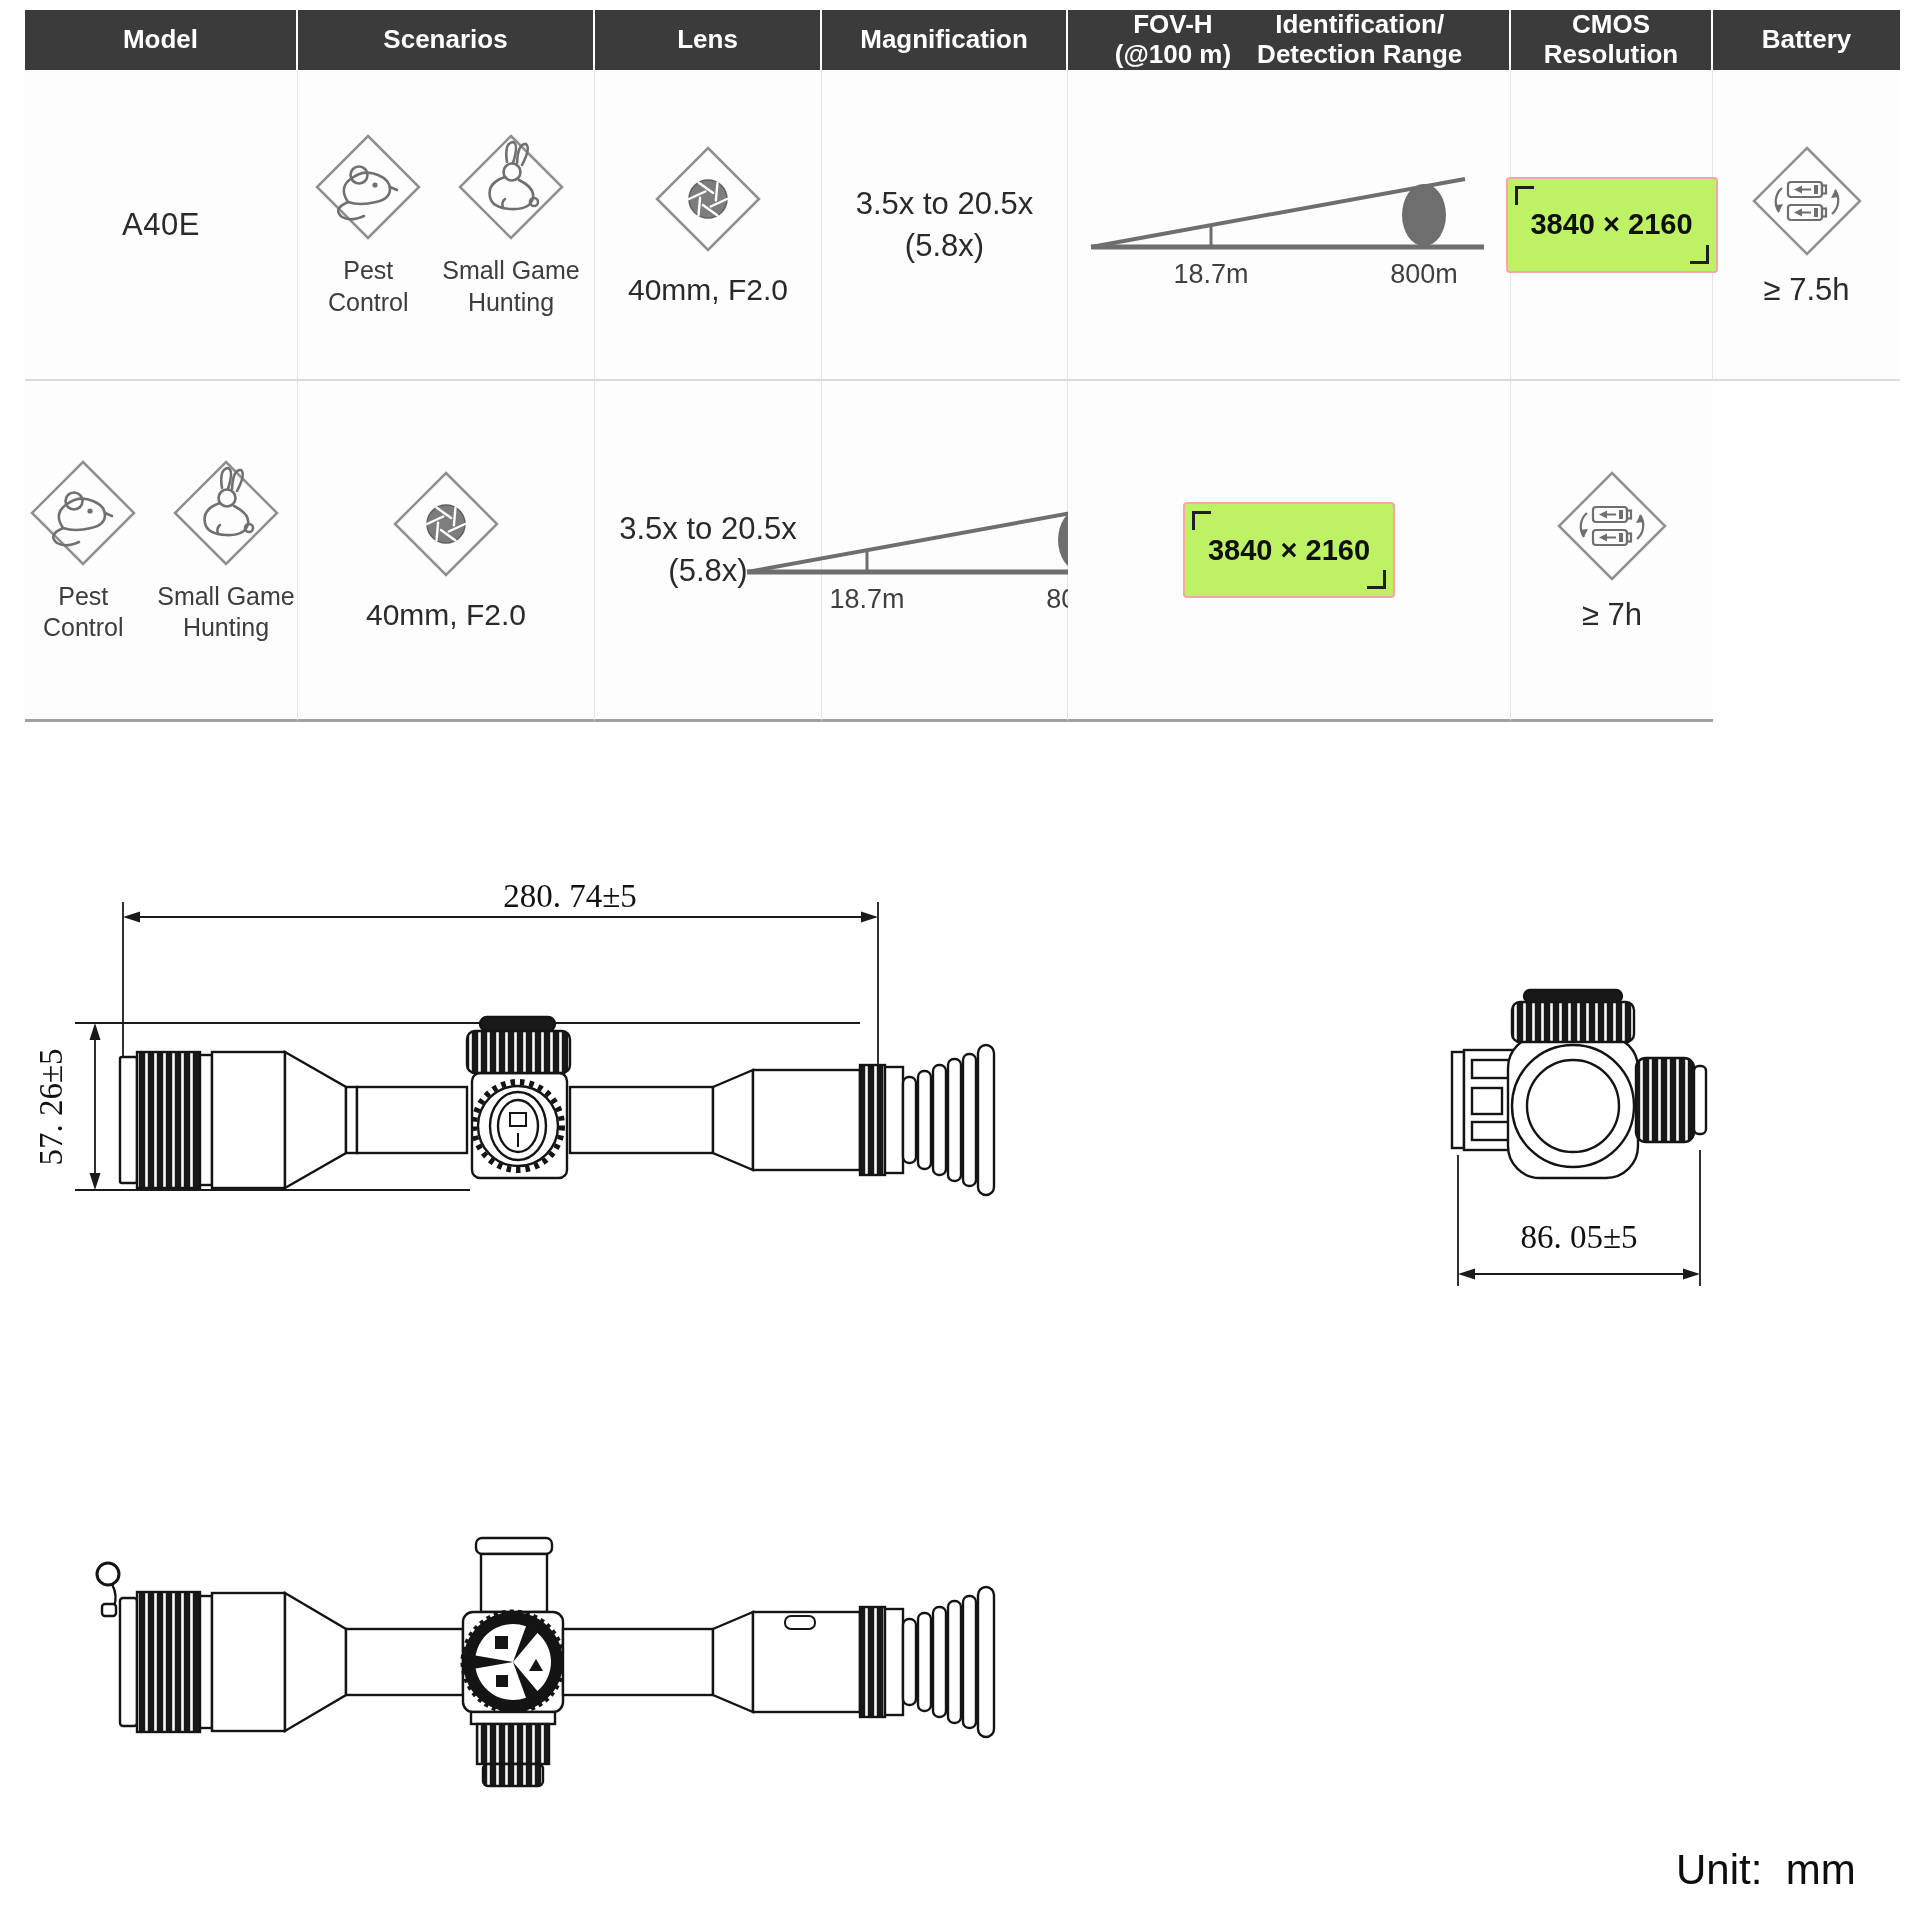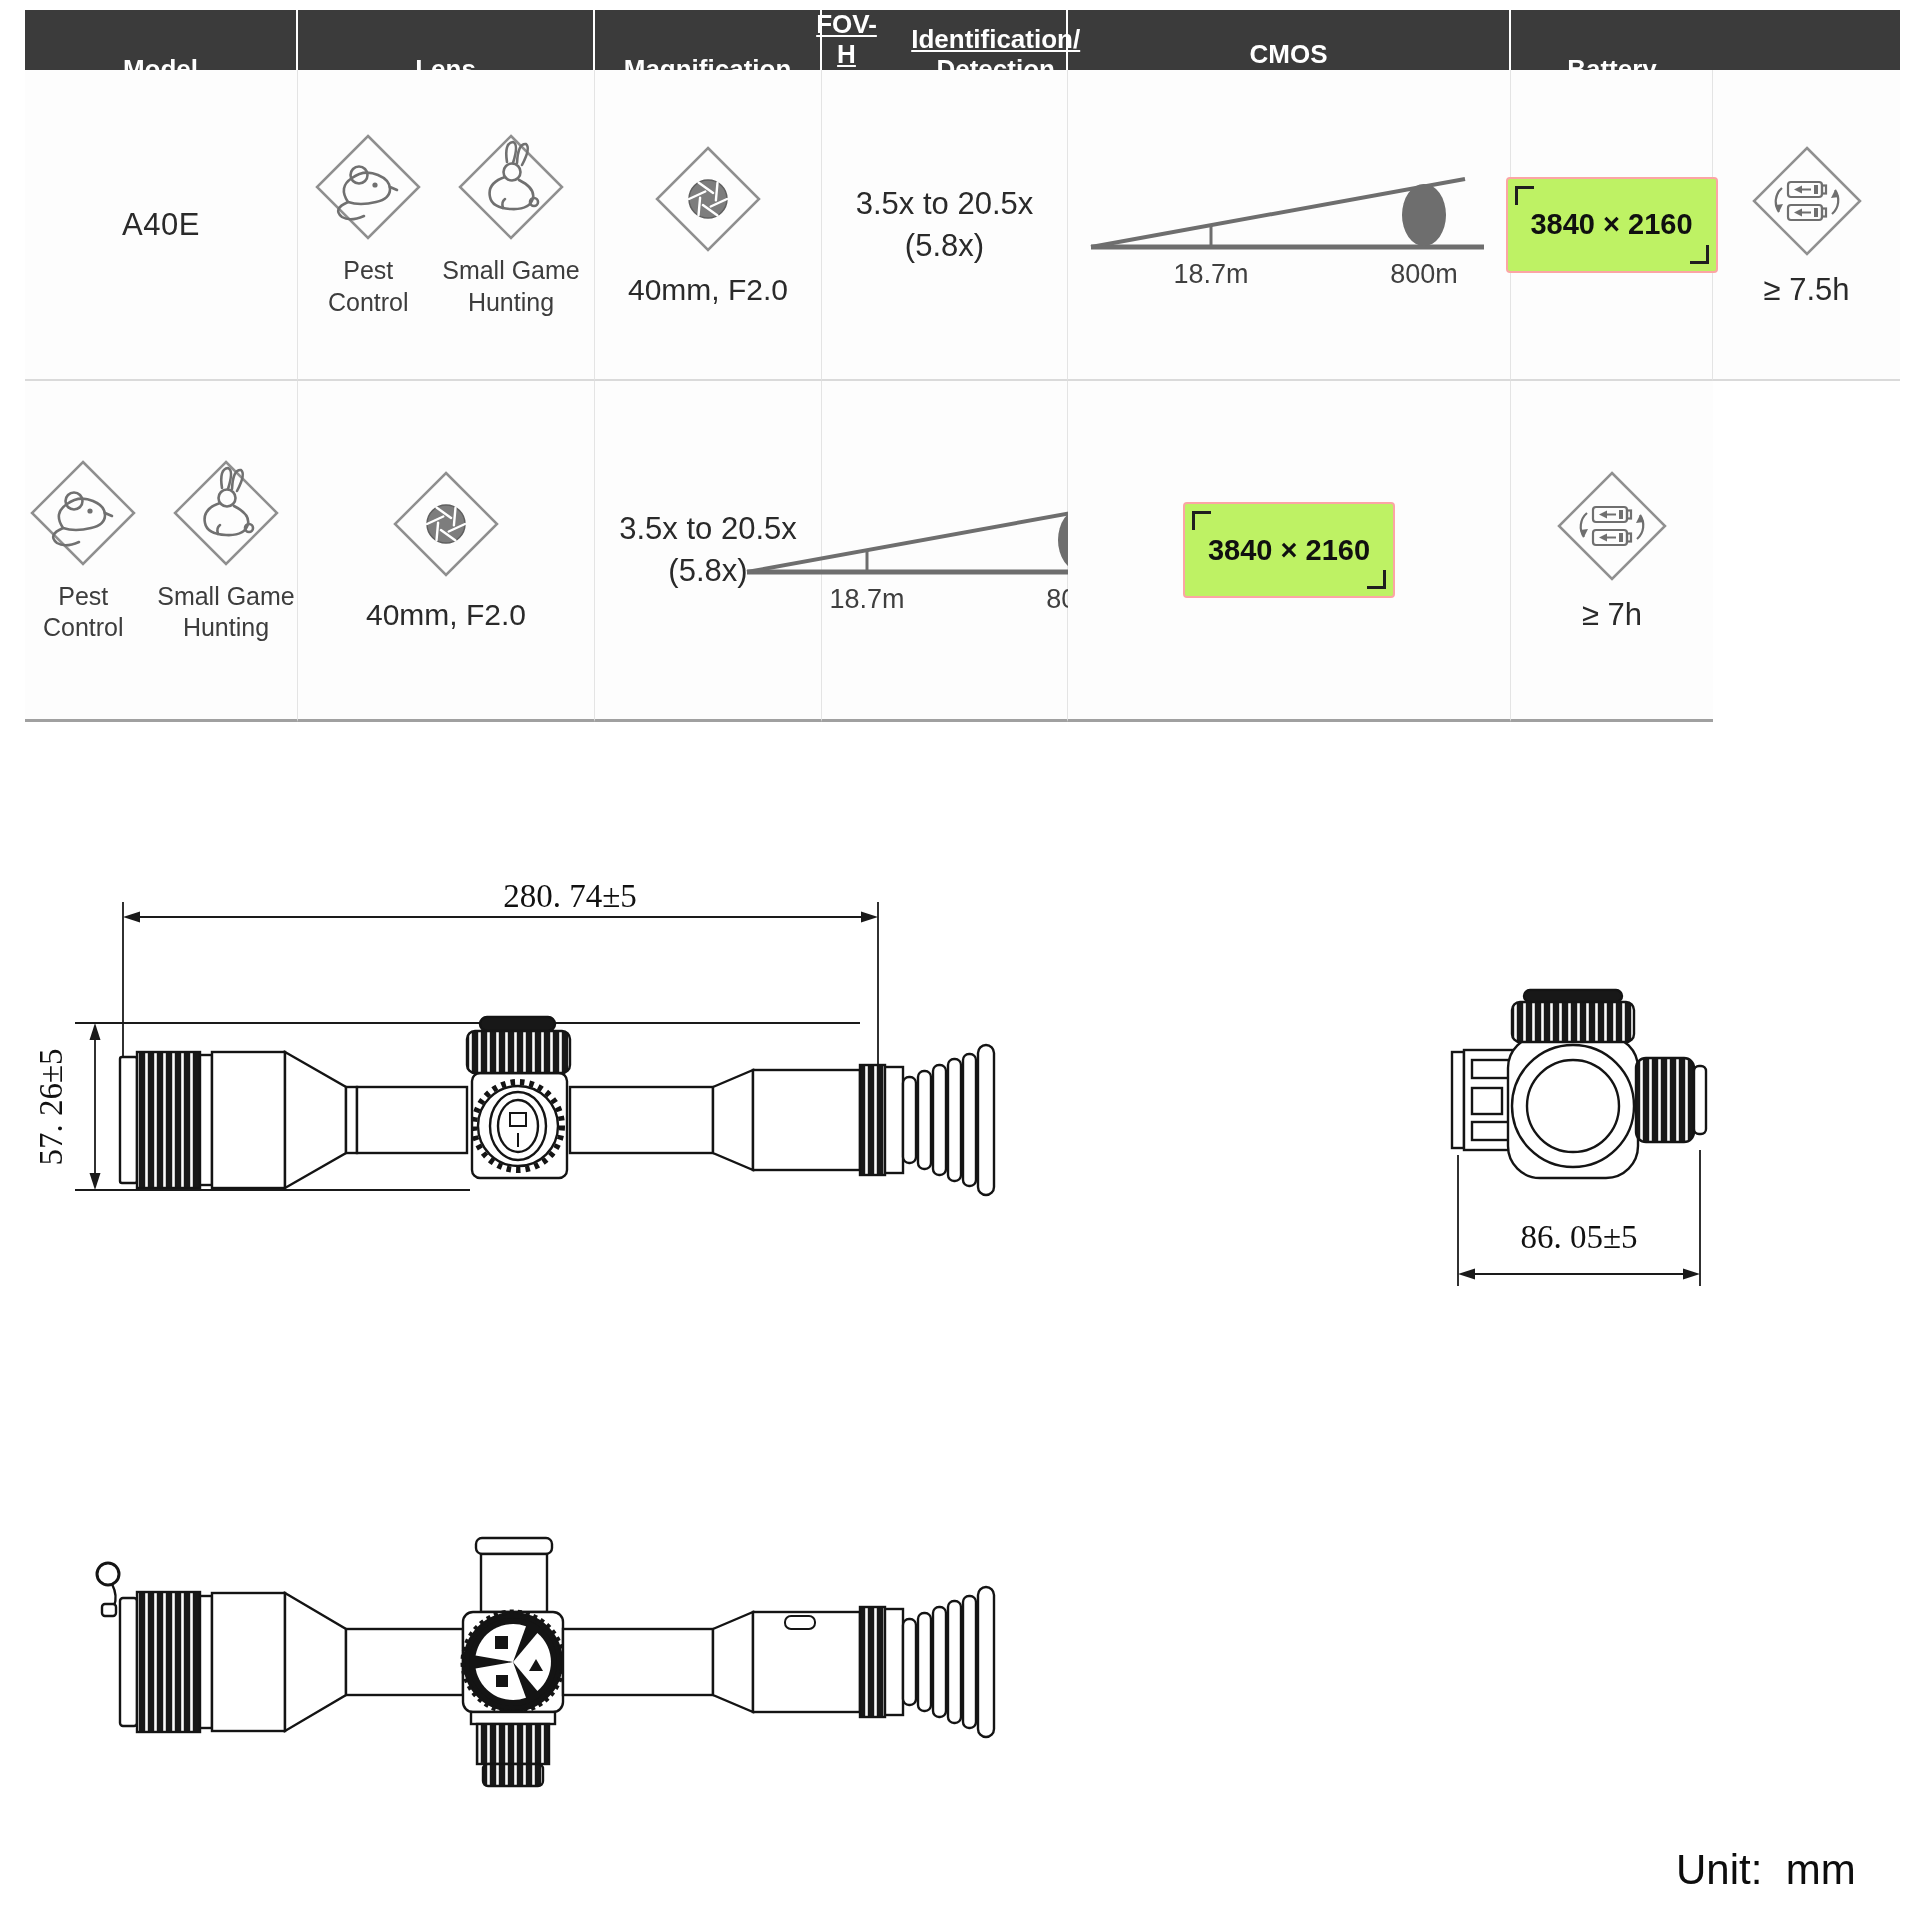--- a/index.html
+++ b/index.html
@@ -7,21 +7,21 @@
         font-family:"Liberation Sans",sans-serif;color:#2a2a2a;overflow:hidden;}
 
   
   .spec-table{position:absolute;left:25px;top:10px;width:1875px;}
   .thead,.trow{display:grid;grid-template-columns:273px 297px 227px 246px 443px 202px 187px;}
   .thead{height:60px;background:#3b3b3b;}
   .th{display:flex;align-items:center;justify-content:center;color:#ffffff;font-weight:bold;
       font-size:26px;line-height:1.15;text-align:center;border-right:2px solid #ffffff;
       white-space:pre-line;}
   .th:last-child{border-right:none;}
-  .th-fov{gap:26px;text-decoration:underline;}
+  .th-fov{gap:26px;}
   .row-a{height:311px;}
   .row-b{height:341px;}
   .td{display:flex;flex-direction:column;align-items:center;justify-content:center;
       background:#fdfdfd;border-right:1px solid #e4e4e4;}
   .td:last-child{border-right:none;justify-content:center;}
   .row-a .td{border-bottom:2px solid #dadada;}
   .row-b .td{border-bottom:3px solid #a0a0a0;}
   .model-label{font-size:31px;letter-spacing:.5px;}
   .scenarios-wrap{display:flex;gap:18px;align-items:flex-start;}
   .scenario{display:flex;flex-direction:column;align-items:center;}
@@ -47,20 +47,21 @@
   svg text.wedge-lbl{font-family:"Liberation Sans",sans-serif;font-size:27px;fill:#3f3f3f;}
 </style>
 </head>
 <body>
 
 <div class="page">
 
   <div class="spec-table">
     <div class="thead">
       <div class="th">Model</div>
+      <div class="th">Scenarios</div>
       <div class="th">Lens</div>
       <div class="th">Magnification</div>
       <div class="th th-fov">
         <span>FOV-H
 (@100 m)</span>
         <span>Identification/
 Detection Range</span>
       </div>
       <div class="th">CMOS
 Resolution</div>

